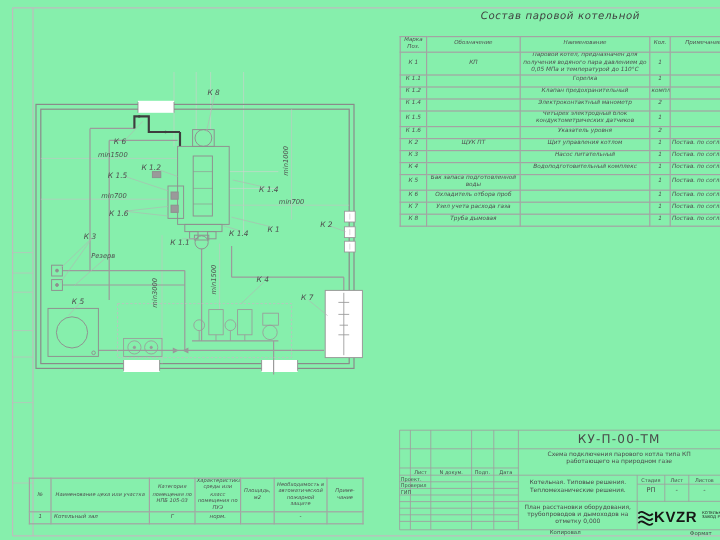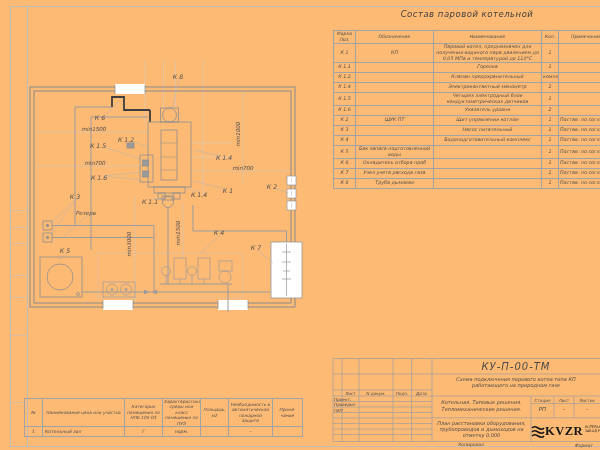--- a/index.html
+++ b/index.html
@@ -1,39 +1,39 @@
 <!DOCTYPE html>
 <html><head>
 <meta charset="utf-8">
 <style>
   *{box-sizing:border-box;margin:0;padding:0}
   html,body{overflow:hidden}
   body{width:600px;height:450px;position:relative;background:#fdfdfd;
        font-family:"DejaVu Sans",sans-serif;color:#4a4a4a}
-  .sheet{position:absolute;inset:0;background:#fdba74}
+  .sheet{position:absolute;inset:0;background:#86efac}
   svg.lines{position:absolute;left:0;top:0;width:600px;height:450px}
   svg text{font-family:"DejaVu Sans",sans-serif;font-style:italic;fill:#4f4f4f}
   .k-label{font-size:6.2px}
   .dim-label{font-size:5.6px}
   .tbl-title{position:absolute;text-align:center;font-style:italic;font-size:8.5px;color:#3f3f3f;letter-spacing:.5px}
   table.dwg{border-collapse:collapse;table-layout:fixed;font-style:italic;color:#4f4f4f;position:absolute}
   table.dwg td,table.dwg th{border:1px solid #a3a3a3;font-weight:normal;text-align:center;
        vertical-align:middle;padding:0 1px;overflow:hidden;line-height:1.25}
   .comp{left:333px;top:30px;width:280px;font-size:4.8px}
   .comp thead th{height:13px;font-size:4.6px}
   .comp tbody td{height:10px}
   .comp tbody td:nth-child(5){text-align:left;white-space:nowrap}
   .expl{left:24px;top:398px;width:278px;font-size:4.6px}
   .expl thead th{height:28px;font-size:4.3px}
   .expl tbody td{height:10px}
   .expl tbody td:nth-child(2){text-align:left;padding-left:2px}
-  .tb-text{position:absolute;font-style:italic;color:#4a4a4a;text-align:center;line-height:1.2}
+  .tb-text{position:absolute;color:#4a4a4a;text-align:center;line-height:1.2}
   .tb-left{text-align:left}
   .logo-row{position:absolute;left:531px;top:421px;width:75px;height:20px;display:flex;align-items:center}
-  .logo-word{font-weight:bold;font-style:normal;font-size:12.5px;color:#161616;letter-spacing:.5px;font-family:Liberation Serif, serif}
+  .logo-word{font-weight:bold;font-style:normal;font-size:12.5px;color:#161616;letter-spacing:.5px;font-family:Liberation Sans, sans-serif}
   .company{position:absolute;left:585px;top:425px;font-size:3.3px;font-style:normal;color:#1d1d1d;line-height:1.3;white-space:nowrap}
 </style>
 </head>
 <body>
 
 <div class="sheet">
 
   <svg class="lines" viewBox="0 0 600 450">
 
     <g stroke="#bdbdbd" stroke-width="1" fill="none">

